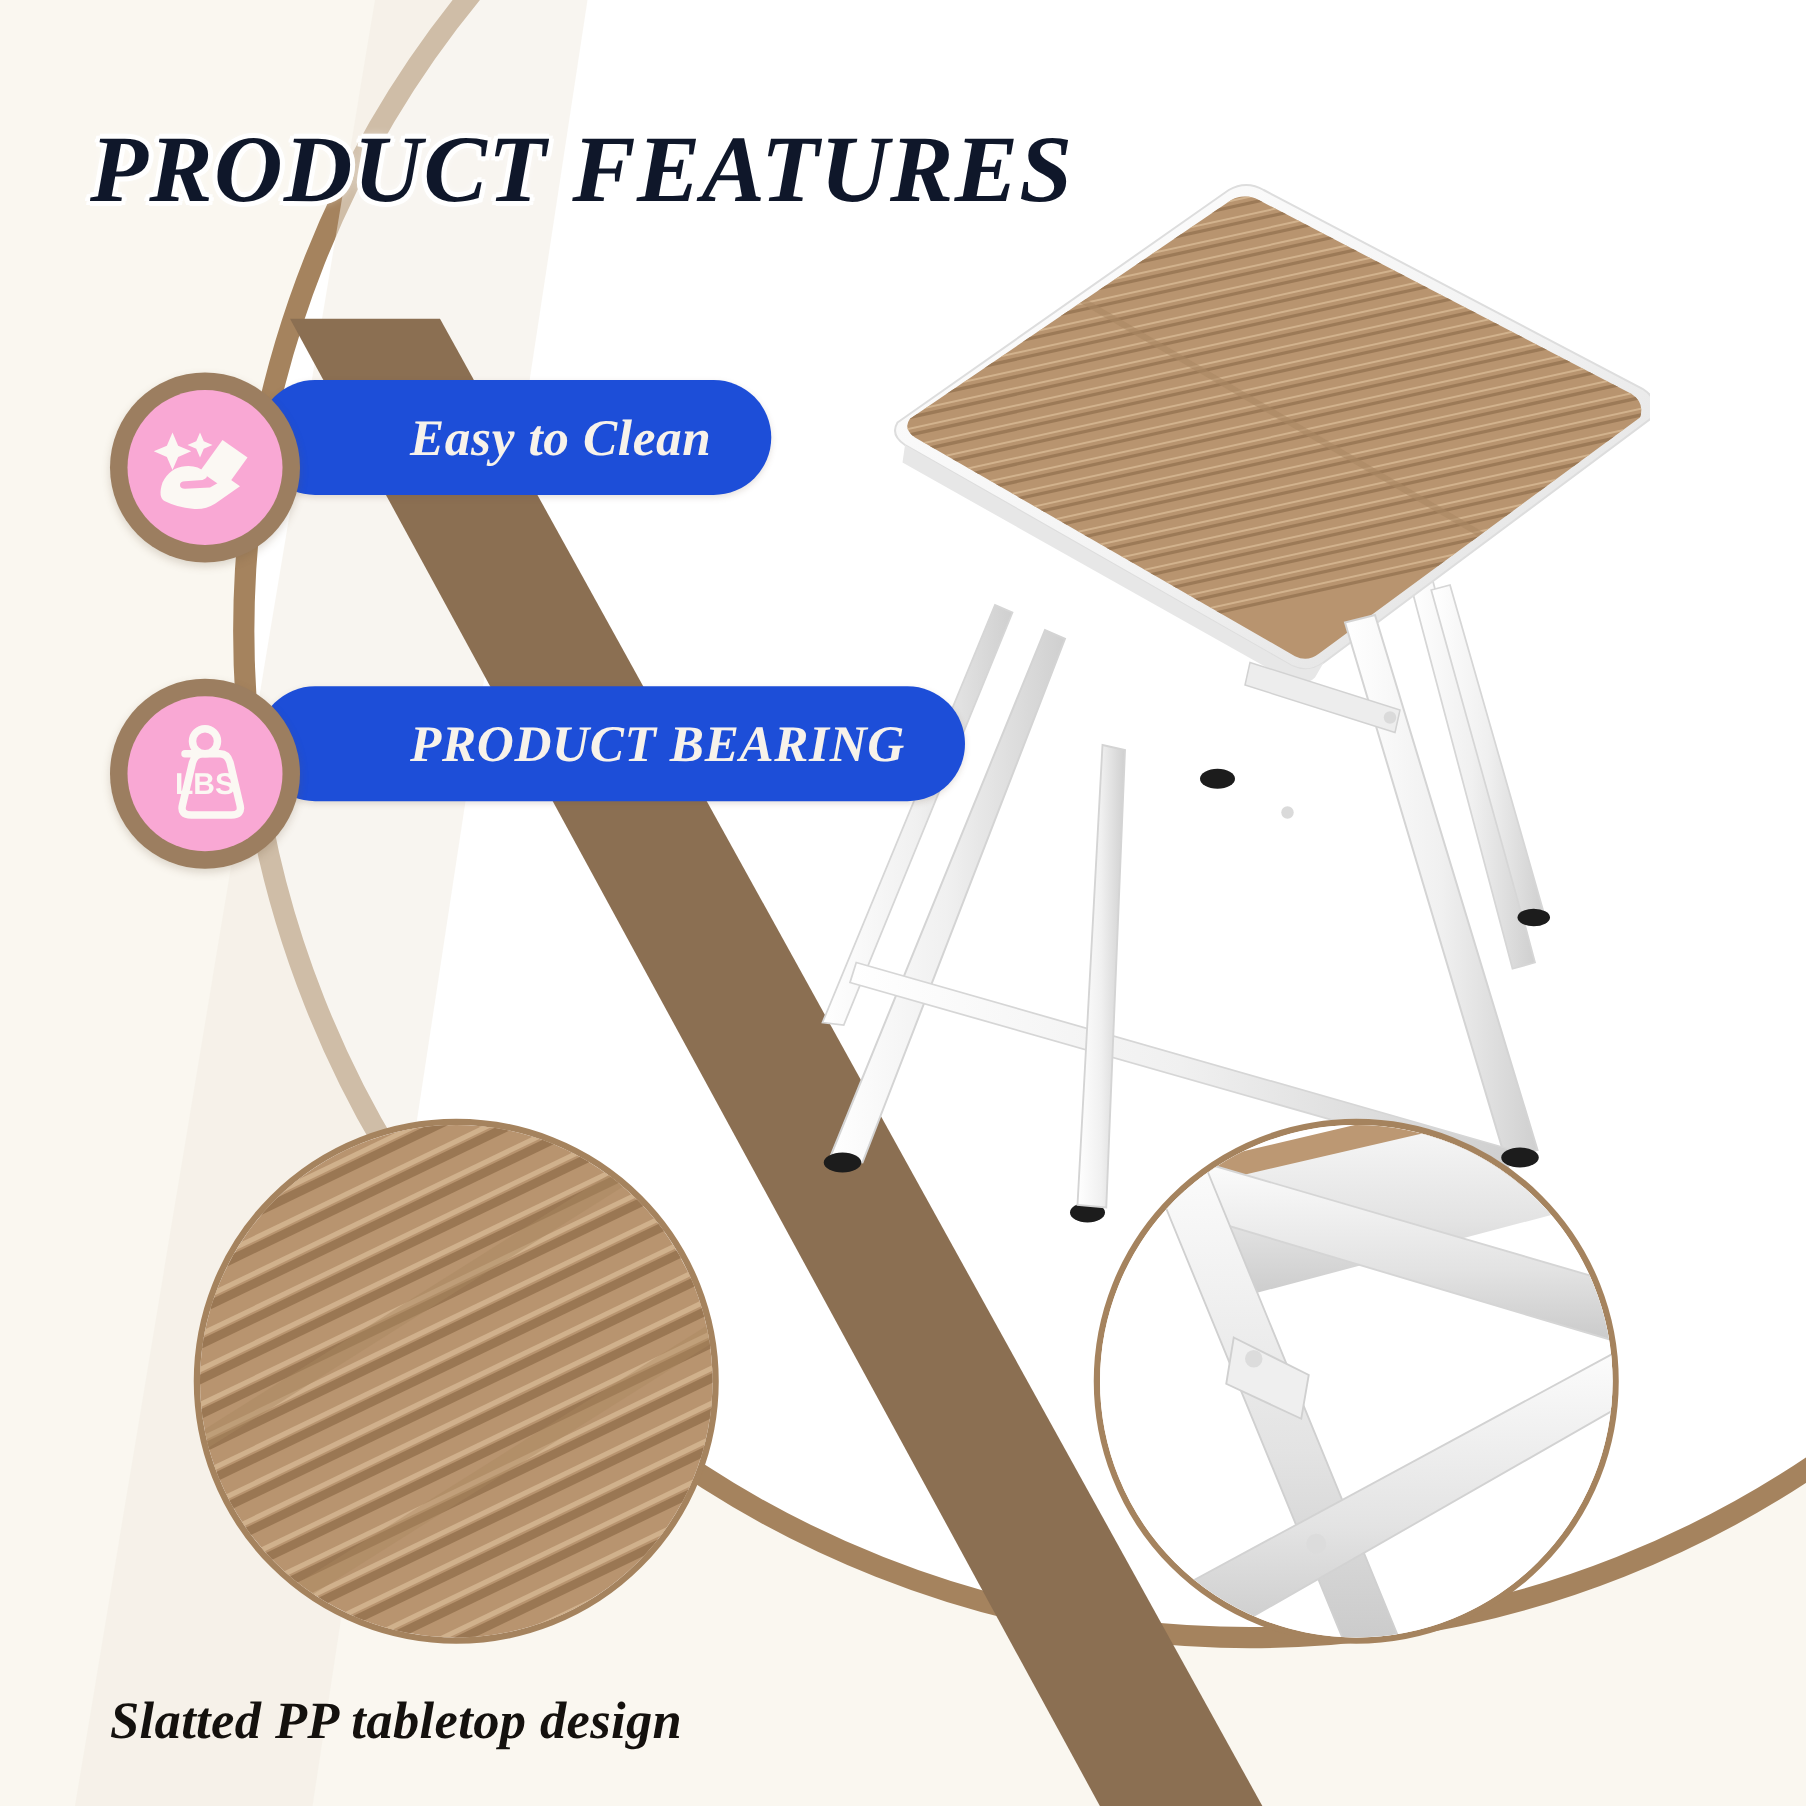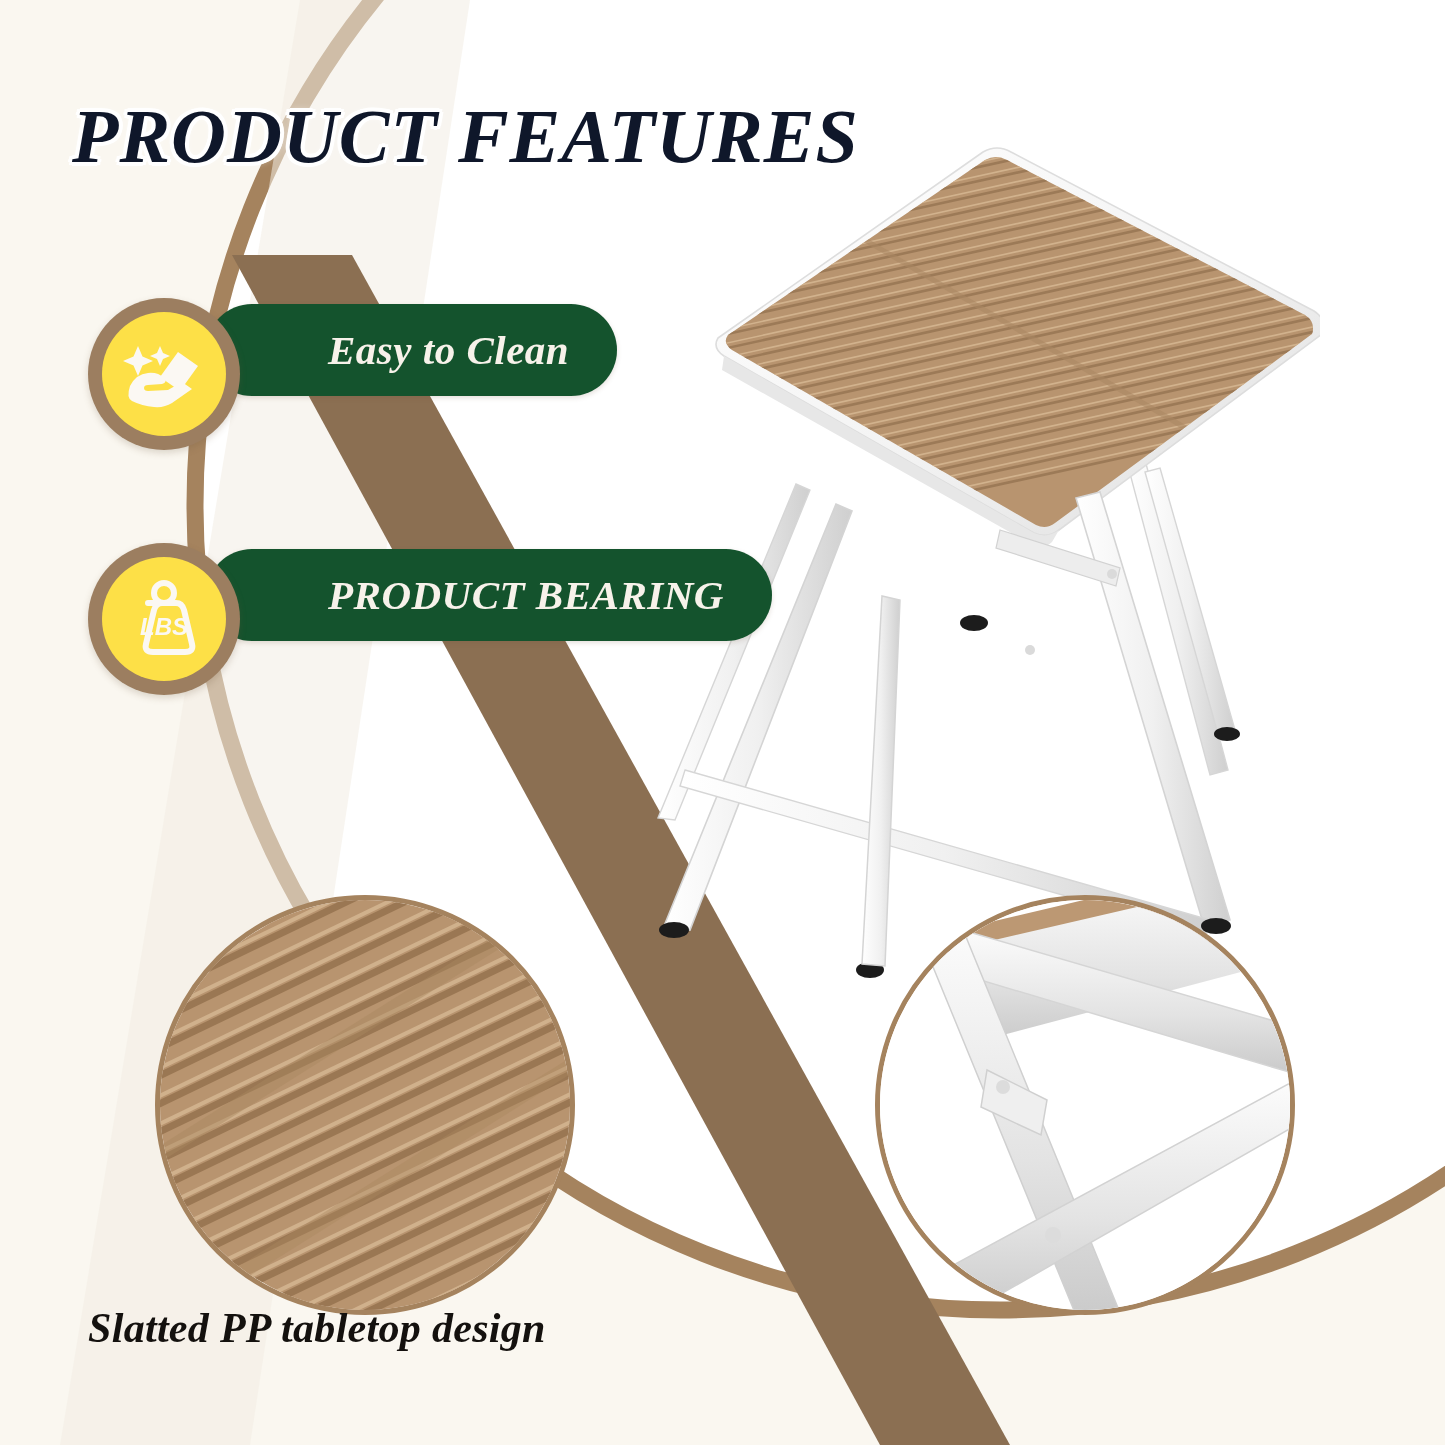--- a/index.html
+++ b/index.html
@@ -27,38 +27,38 @@
       -3px  3px 0 #FFFFFF, 3px  3px 0 #FFFFFF,
       -4px 0 0 #FFFFFF, 4px 0 0 #FFFFFF,
       0 -4px 0 #FFFFFF, 0 4px 0 #FFFFFF,
       0 0 9px rgba(255,255,255,.95);
   }
 
   
   .badge{position:absolute;height:104px;display:flex;align-items:center;}
   .badge .pill{
     position:absolute;left:118px;top:6px;height:92px;
-    background:#14532d;border-radius:46px;
+    background:#1d4ed8;border-radius:46px;
     display:flex;align-items:center;
     box-shadow:0 2px 5px rgba(110,85,60,.18);
   }
   .badge .pill-label{
     color:#F7F2EA;font-style:italic;font-weight:bold;
     font-size:41px;white-space:nowrap;
     padding-left:122px;padding-right:48px;
     letter-spacing:.5px;
   }
   .badge .ring{
     position:absolute;left:0;top:0;width:152px;height:152px;border-radius:50%;
     background:#9C7E60;display:flex;align-items:center;justify-content:center;
     box-shadow:0 3px 7px rgba(110,85,60,.22);
   }
   .badge .ring .inner{
-    width:124px;height:124px;border-radius:50%;background:#fde047;
-    display:flex;align-items:center;justify-content:center;font-style:italic;
+    width:124px;height:124px;border-radius:50%;background:#f9a8d4;
+    display:flex;align-items:center;justify-content:center;
   }
   .badge .ring svg{display:block;}
 
   #badge-clean{left:88px;top:298px;}
   #badge-bearing{left:88px;top:543px;}
 
   
   .hero{position:absolute;left:600px;top:130px;width:720px;height:880px;}
   .hero svg{position:absolute;left:0;top:0;}
 
@@ -70,21 +70,21 @@
     position:absolute;inset:0;border-radius:50%;overflow:hidden;
     border:5px solid #A5835E;box-sizing:border-box;background:#FFFFFF;
   }
   .detail .circle svg{position:absolute;left:-5px;top:-5px;}
 
   
   .caption{
     position:absolute;font-size:42px;font-style:italic;font-weight:bold;
     color:#14110E;white-space:nowrap;letter-spacing:.3px;
   }
-  #caption-slat{left:88px;top:1304px;}
+  #caption-slat{left:88px;top:1353px;}
   #caption-leg{left:812px;top:1353px;}
 </style>
 </head>
 <body>
 
 <div id="stage">
 
   <div class="bg-base"></div>
   <svg class="bg-svg" viewBox="0 0 1445 1445">
     <defs>

